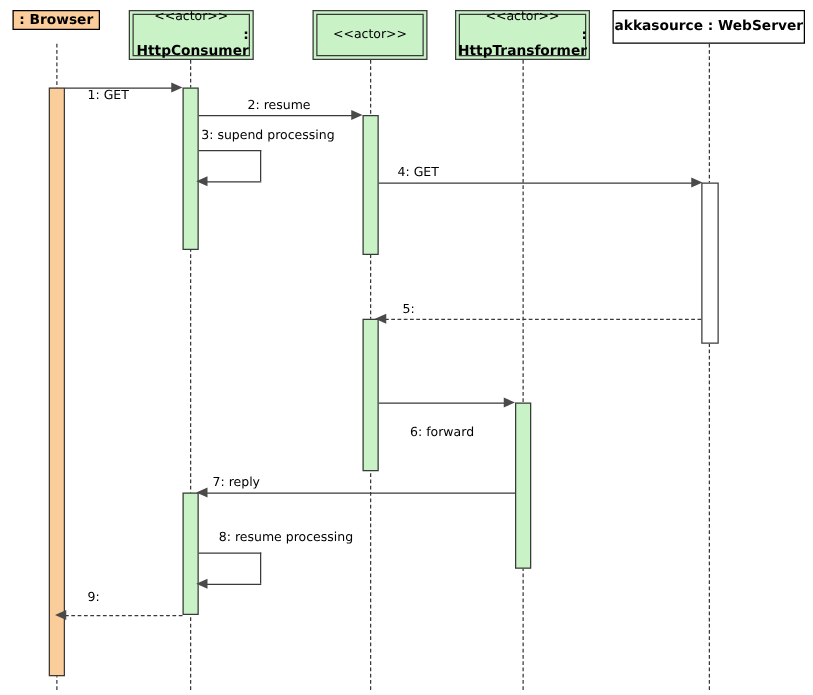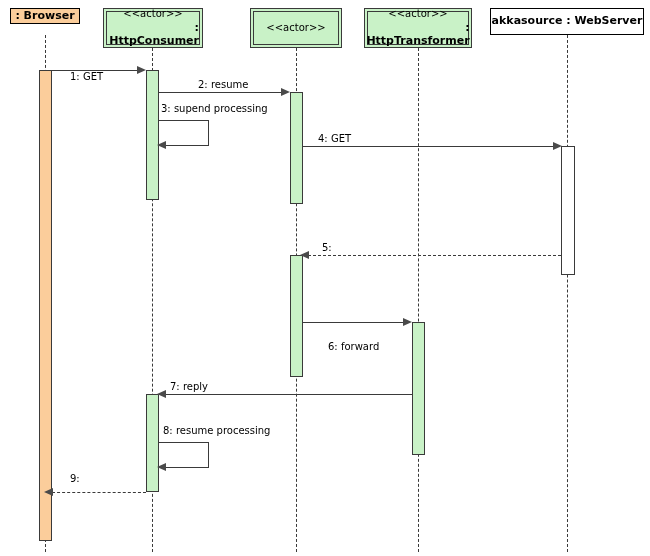--- a/index.html
+++ b/index.html
@@ -199,19 +199,19 @@
   <div class="msg-label" style="left:328px; top:309px;margin-top:32px;">6: forward</div>
 
   <div class="msg-line" style="left:159px; top:394px; width:253px;"></div>
   <div class="arrow left" style="left:157px; top:390px;"></div>
   <div class="msg-label" style="left:170px; top:381px;">7: reply</div>
 
   <div class="msg-line" style="left:159px; top:442px; width:50px;"></div>
   <div class="vline" style="left:208px; top:442px; height:25px;"></div>
   <div class="msg-line" style="left:163px; top:467px; width:46px;"></div>
   <div class="arrow left" style="left:157px; top:463px;"></div>
-  <div class="msg-label" style="left:163px; top:425px;">8: resume processing</div>
+  <div class="msg-label" style="left:175px; top:425px;">8: resume processing</div>
 
   <div class="msg-line dashed" style="left:52px; top:492px; width:94px;"></div>
   <div class="arrow left" style="left:44px; top:488px;"></div>
   <div class="msg-label" style="left:70px; top:473px;">9:</div>
 
 </div>
 
 </body></html>

